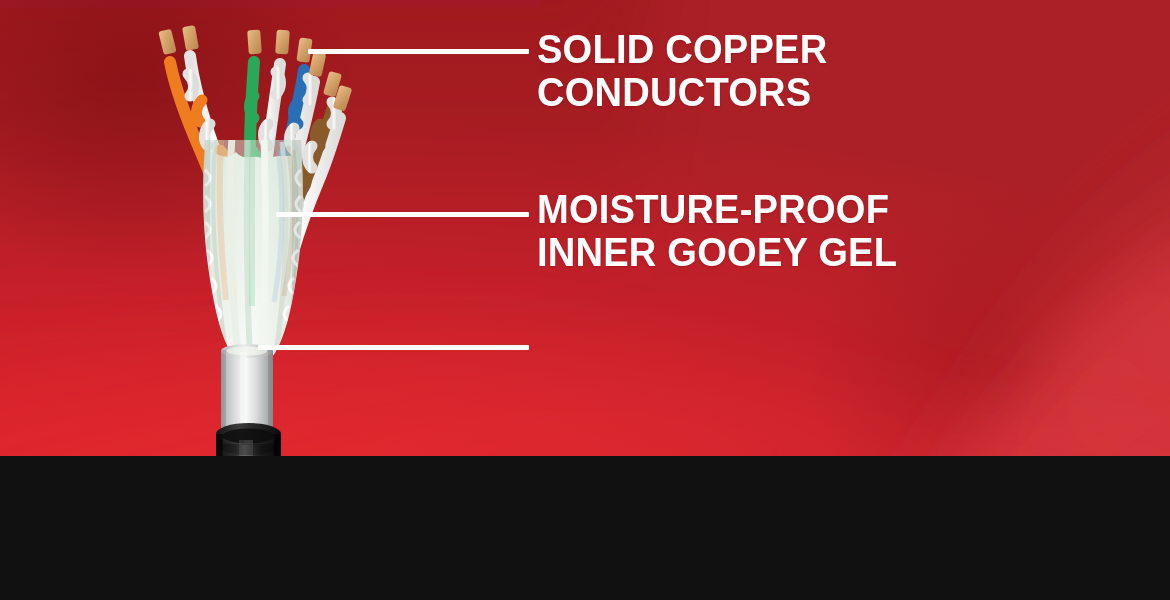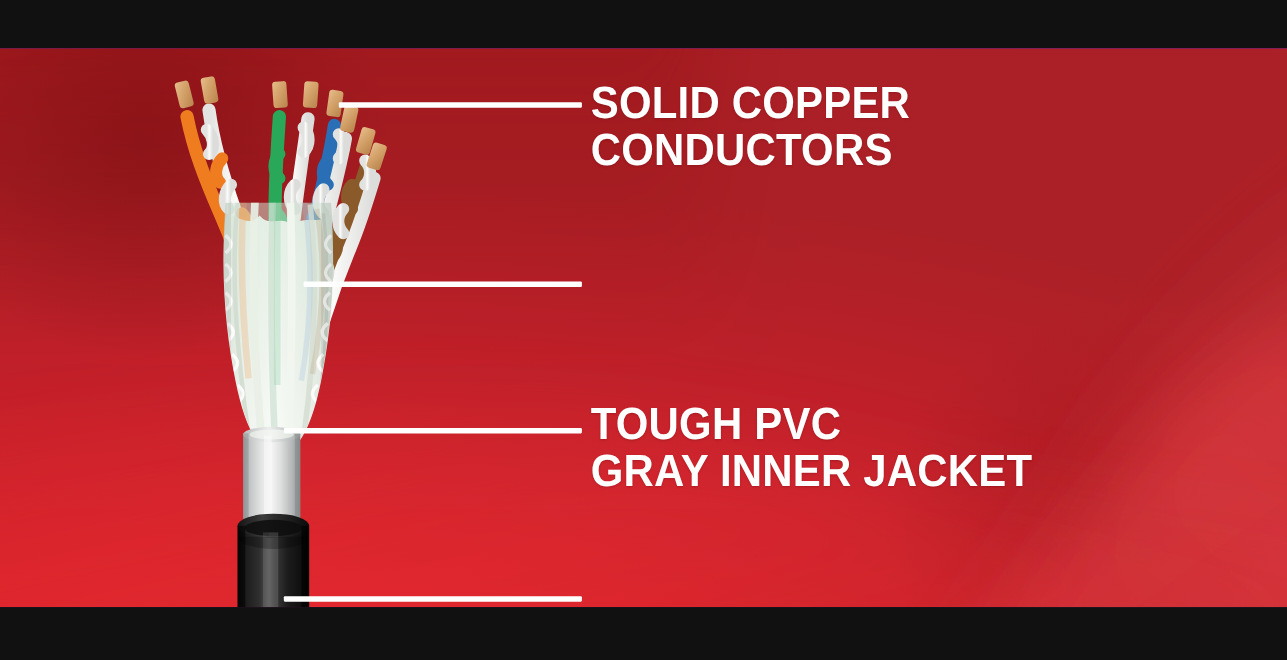--- a/index.html
+++ b/index.html
@@ -3,25 +3,24 @@
 <meta charset="utf-8">
 <style>
   html, body {
     margin: 0;
     padding: 0;
     background: #111;
   }
   #stage {
     position: relative;
     width: 1170px;
-    height: 508px;
+    height: 456px;
     overflow: hidden;
     font-family: "Liberation Sans", "DejaVu Sans", sans-serif;
-    background: #6d28d9;
-    margin-top: 44px;
+    background: #ec4899;
   }
   
   .bg-base {
     position: absolute;
     inset: 0;
     background:
       radial-gradient(120% 95% at 18% 118%, #e5252c 0%, #d8222a 34%, #c4202a 62%, #ab2026 100%),
       linear-gradient(150deg, #a42024 0%, #c0202a 30%, #d5232b 62%, #c92129 100%);
   }
   .bg-glow-tl {
@@ -304,20 +303,20 @@
   <div class="leader" style="left:308px; top:49px; width:221px;"></div>
   <div class="leader" style="left:276px; top:212px; width:253px;"></div>
   <div class="leader" style="left:258px; top:345px; width:271px;"></div>
   <div class="leader" style="left:258px; top:498px; width:271px;"></div>
 
   <div class="callout" style="left:537px; top:28px;">
     <span class="ln">SOLID COPPER</span>
     <span class="ln">CONDUCTORS</span>
   </div>
 
-
-  <div class="callout" style="left:537px; top:320px;">
-    <span class="ln">TOUGH PVC</span>
-    <span class="ln">GRAY INNER JACKET</span>
+  <div class="callout" style="left:537px; top:188px;">
+    <span class="ln">MOISTURE-PROOF</span>
+    <span class="ln">INNER GOOEY GEL</span>
   </div>
 
 
+
 </div>
 
 </body></html>

